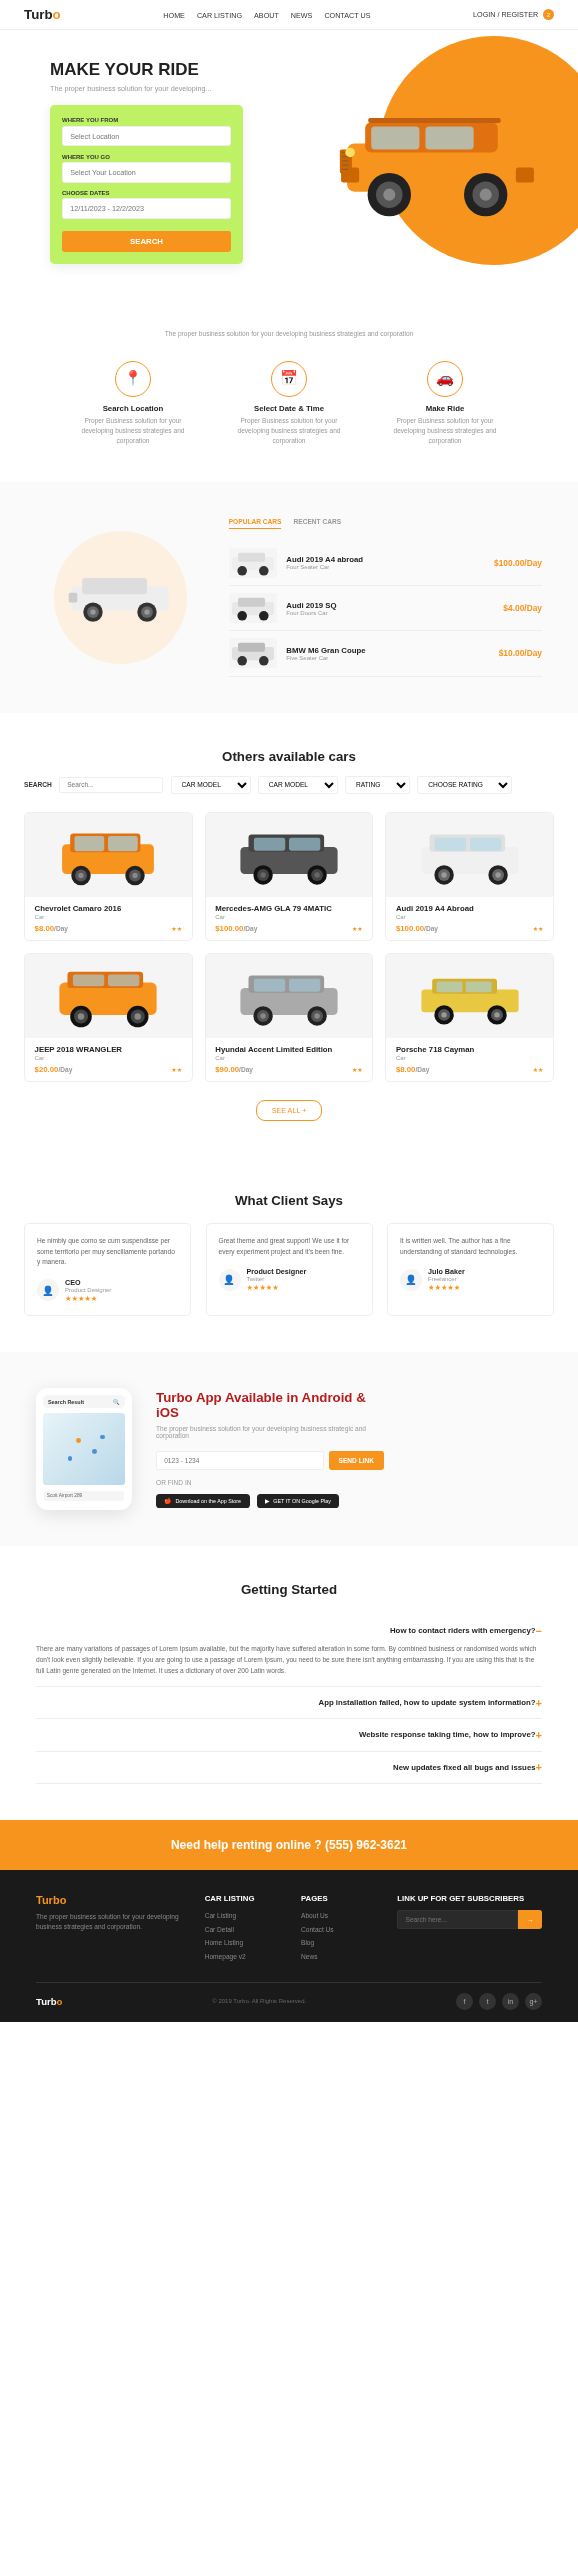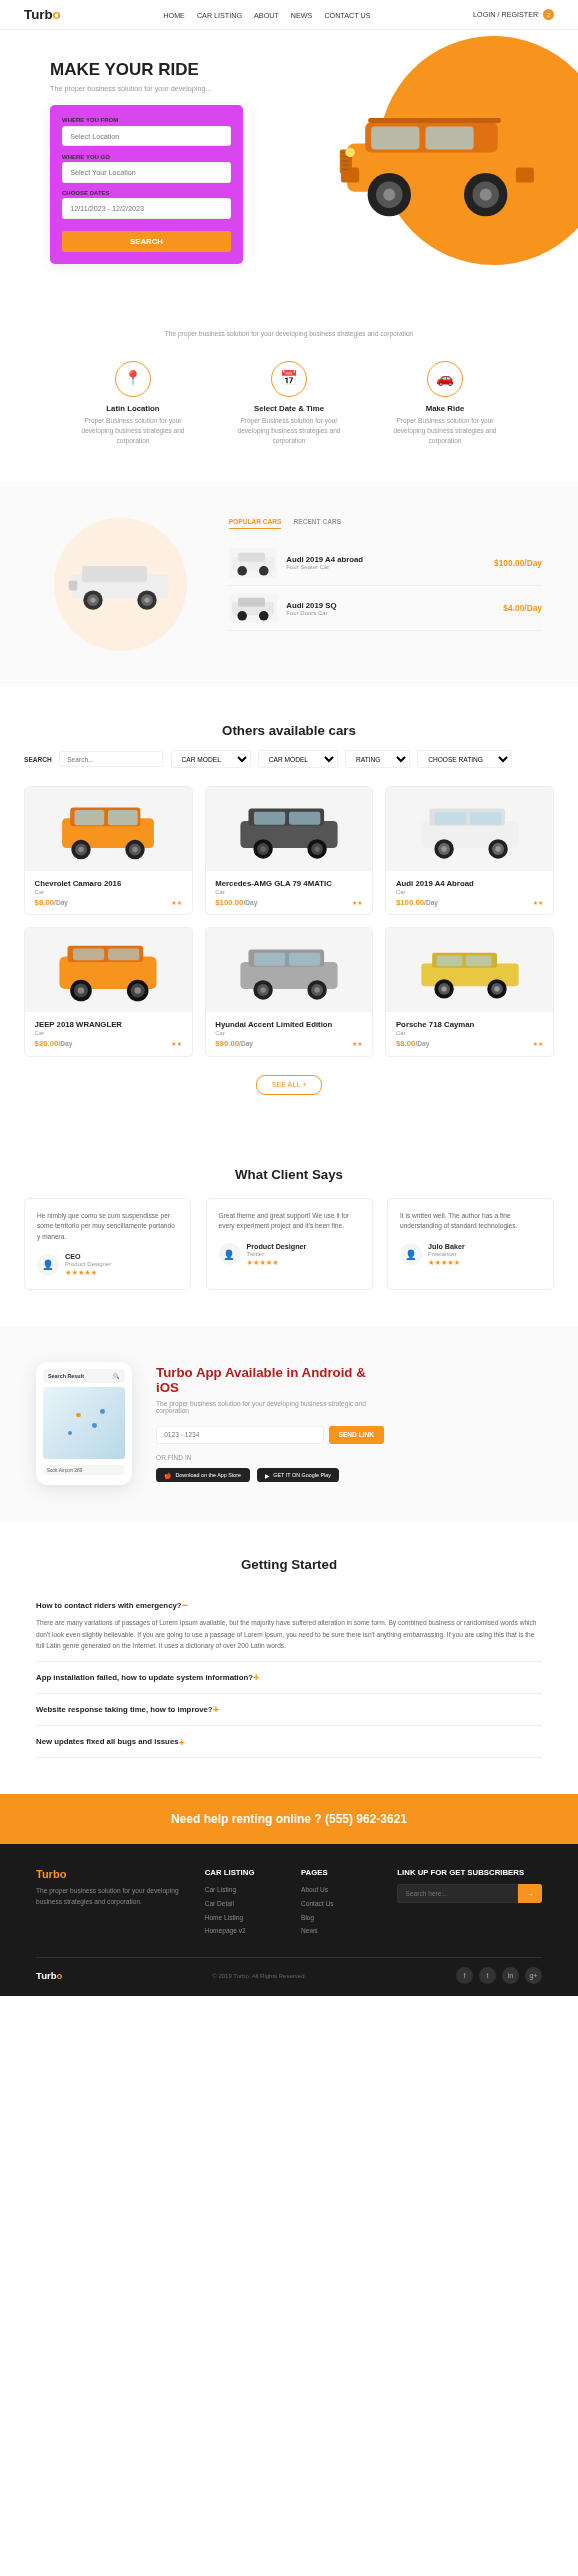--- a/index.html
+++ b/index.html
@@ -38,21 +38,21 @@
       width: 229px; height: 229px; background: #f7941d;
       border-radius: 50%; position: absolute; right: -30px; top: 6px;
     }
     .hero-car {
       position: relative; z-index: 2;
       width: 229px;
     }
     
     .hero-title { font-size: 17px; font-weight: 800; color: #222; line-height: 1.2; margin-bottom: 3.6px; }
     .hero-sub { font-size: 7.2px; color: #999; margin-bottom: 12px; }
-    .hero-form { background: #d946ef; border-radius: 4.8px; padding: 12px; box-shadow: 0 2.4px 12px rgba(0,0,0,0.08); max-width: 193px; }
+    .hero-form { background: #bef264; border-radius: 4.8px; padding: 12px; box-shadow: 0 2.4px 12px rgba(0,0,0,0.08); max-width: 193px; }
     .form-group { margin-bottom: 7.2px; }
     .form-label { font-size: 6px; font-weight: 700; color: #333; text-transform: uppercase; margin-bottom: 2.4px; display: block; }
     .form-input { width: 100%; padding: 4.8px 7.2px; border: 0.6px solid #eee; border-radius: 2.4px; font-size: 7.2px; color: #999; outline: none; }
     .btn-search { width: 100%; background: #f7941d; color: #fff; border: none; padding: 6px; border-radius: 2.4px; font-size: 7.8px; font-weight: 700; cursor: pointer; margin-top: 4.8px; }
 
     
     .section { padding: 36px 24px; }
     .section-title { text-align: center; font-size: 13.3px; font-weight: 800; color: #222; margin-bottom: 3.6px; }
     .section-sub { text-align: center; font-size: 6.6px; color: #999; margin-bottom: 24px; }
 
@@ -120,21 +120,21 @@
     .app-phone-input { display: flex; gap: 4.8px; margin-bottom: 9.6px; }
     .app-phone-field { flex: 1; padding: 4.8px 7.2px; border: 0.6px solid #eee; border-radius: 2.4px; font-size: 6.6px; }
     .btn-send { background: #f7941d; color: #fff; border: none; padding: 4.8px 9.6px; border-radius: 2.4px; font-size: 6.6px; font-weight: 700; cursor: pointer; }
     .or-find { font-size: 6.6px; color: #999; margin-bottom: 7.2px; }
     .app-badges { display: flex; gap: 7.2px; }
     .app-badge { background: #222; color: #fff; border-radius: 3.6px; padding: 3.6px 8.4px; font-size: 6px; display: flex; align-items: center; gap: 3.6px; cursor: pointer; }
 
     
     .faq-section { background: #fff; padding: 36px 36px; }
     .faq-item { border-bottom: 0.6px solid #eee; padding: 9.6px 0; }
-    .faq-question { display: flex; justify-content: flex-start; align-items: center; cursor: pointer; }
+    .faq-question { display: flex; justify-content: flex-end; align-items: center; cursor: pointer; }
     .faq-question-text { font-size: 7.8px; font-weight: 600; color: #222; }
     .faq-toggle { font-size: 11px; color: #f7941d; font-weight: 700; }
     .faq-answer { font-size: 6.6px; color: #666; line-height: 1.7; margin-top: 6px; display: none; }
     .faq-answer.open { display: block; }
 
     
     .cta-banner { background: #f7941d; padding: 18px 36px; text-align: center; }
     .cta-text { font-size: 12px; font-weight: 700; color: #fff; }
     .cta-phone { font-weight: 800; }
 
@@ -232,21 +232,21 @@
       </svg>
     </div>
   </div>
 </div>
 
 <div class="section how-works">
   <p class="section-sub">The proper business solution for your developing business strategies and corporation</p>
   <div class="how-steps">
     <div class="how-step">
       <div class="how-icon">📍</div>
-      <div class="how-step-title">Latin Location</div>
+      <div class="how-step-title">Search Location</div>
       <div class="how-step-desc">Proper Business solution for your developing business strategies and corporation</div>
     </div>
     <div class="how-step">
       <div class="how-icon">📅</div>
       <div class="how-step-title">Select Date &amp; Time</div>
       <div class="how-step-desc">Proper Business solution for your developing business strategies and corporation</div>
     </div>
     <div class="how-step">
       <div class="how-icon">🚗</div>
       <div class="how-step-title">Make Ride</div>
@@ -298,20 +298,35 @@
             <rect x="15" y="8" width="45" height="15" rx="3" fill="#ccc"></rect>
             <circle cx="22" cy="38" r="8" fill="#222"></circle>
             <circle cx="58" cy="38" r="8" fill="#222"></circle>
           </svg>
       </div>
       <div class="car-info">
         <div class="car-name">Audi 2019 SQ</div>
         <div class="car-type">Four Doors Car</div>
       </div>
       <div class="car-price">$4.00/Day</div>
+    </div>
+    <div class="car-list-item">
+      <div class="car-thumb">
+        <svg viewBox="0 0 80 50" width="48" height="30">
+            <rect x="5" y="15" width="70" height="22" rx="4" fill="#e0e0e0"></rect>
+            <rect x="15" y="8" width="45" height="15" rx="3" fill="#bbb"></rect>
+            <circle cx="22" cy="38" r="8" fill="#333"></circle>
+            <circle cx="58" cy="38" r="8" fill="#333"></circle>
+          </svg>
+      </div>
+      <div class="car-info">
+        <div class="car-name">BMW M6 Gran Coupe</div>
+        <div class="car-type">Five Seater Car</div>
+      </div>
+      <div class="car-price">$10.00/Day</div>
     </div>
   </div>
 </div>
 
 <div class="available-section">
   <h2 class="section-title">Others available cars</h2>
   <div class="cars-filter" style="margin-top:12px;">
     <span style="font-size:6.6px;font-weight:700;color:#333;">SEARCH</span>
     <input class="filter-input" type="text" placeholder="Search..." style="">
     <select class="filter-select">

